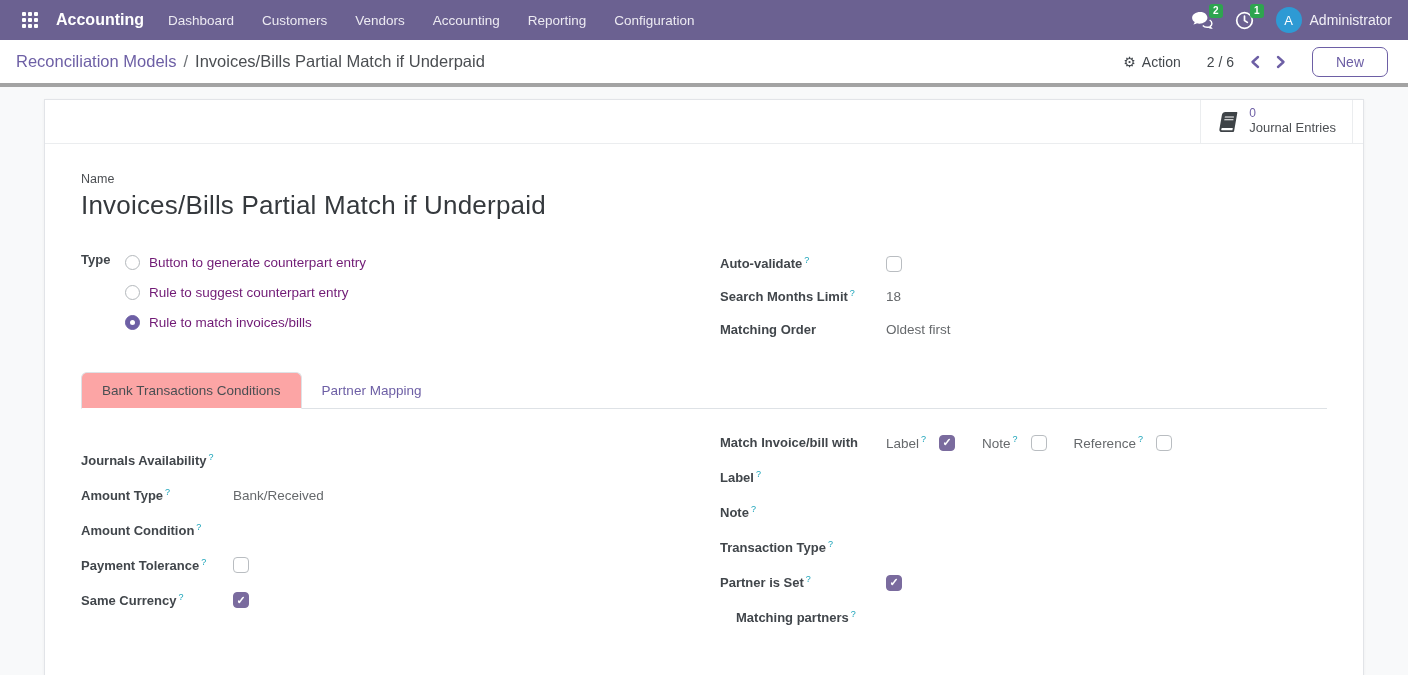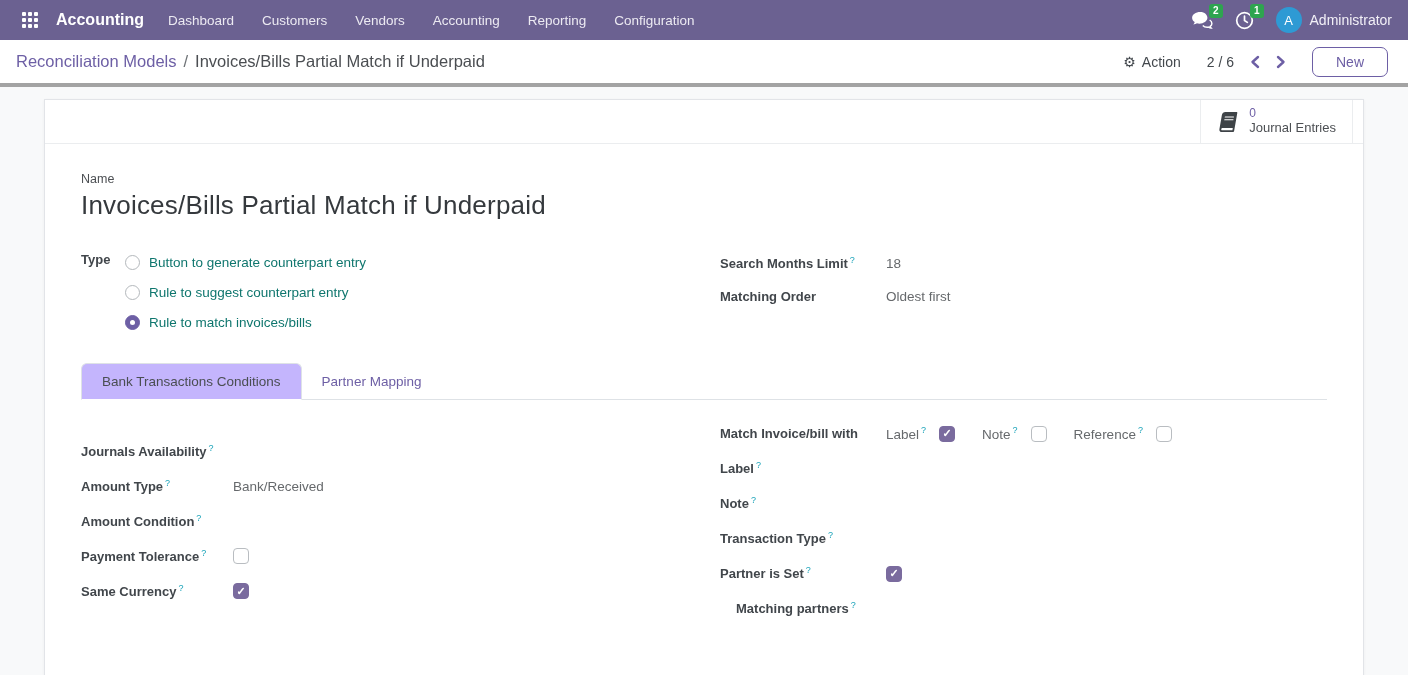--- a/index.html
+++ b/index.html
@@ -72,31 +72,31 @@
   sup.help{color:var(--help);font-size:9px;font-weight:400;margin-left:2px;}
 
   
   .type-row{display:flex;align-items:flex-start;}
   .type-row .f-label{width:44px;flex:0 0 44px;padding-top:5px;}
   .radio-group{display:flex;flex-direction:column;}
   .radio-opt{display:flex;align-items:center;gap:9px;height:30px;cursor:pointer;}
   .radio{width:15px;height:15px;border-radius:50%;border:1px solid #b4b8bc;background:#fff;flex:0 0 15px;position:relative;}
   .radio.selected{background:var(--accent);border-color:var(--accent);}
   .radio.selected::after{content:"";position:absolute;left:50%;top:50%;width:5px;height:5px;margin:-2.5px 0 0 -2.5px;border-radius:50%;background:#fff;}
-  .radio-txt{font-size:13.5px;color:#0f766e;}
+  .radio-txt{font-size:13.5px;color:#701a75;}
 
   
   .checkbox{width:16px;height:16px;border-radius:4px;border:1px solid #b9bdc1;background:#fff;display:inline-flex;align-items:center;justify-content:center;cursor:pointer;flex:0 0 16px;}
   .checkbox.checked{background:#7a6b9e;border-color:#7a6b9e;}
   .checkbox.checked::after{content:"\2713";color:#fff;font-size:11px;font-weight:700;line-height:1;}
 
   
   .tabs{display:flex;margin-top:26px;border-bottom:1px solid var(--border);align-items:flex-end;}
   .tab{font-size:13.5px;padding:10px 20px;cursor:pointer;}
-  .tab.active{color:#4a4e52;background:#c4b5fd;border:1px solid var(--border);border-bottom:1px solid #fff;border-radius:6px 6px 0 0;margin-bottom:-1px;}
+  .tab.active{color:#4a4e52;background:#fca5a5;border:1px solid var(--border);border-bottom:1px solid #fff;border-radius:6px 6px 0 0;margin-bottom:-1px;}
   .tab.inactive{color:var(--accent);}
   .tab-content{display:flex;margin-top:16px;align-items:center;}
   .tab-content .field-row{min-height:35px;}
   .indent{padding-left:16px;}
 
   .match-opts{display:flex;align-items:center;}
   .match-item{display:flex;align-items:center;}
   .match-item .f-value{margin-right:13px;}
   .match-item{margin-right:27px;}
 </style>
@@ -213,20 +213,24 @@
               </div>
               <div class="radio-opt">
                 <span class="radio selected"></span>
                 <span class="radio-txt">Rule to match invoices/bills</span>
               </div>
             </div>
           </div>
         </div>
         <div class="col-r">
           <div class="field-row">
+            <span class="f-label"><span>Auto-validate</span><sup class="help">?</sup></span>
+            <span class="checkbox"></span>
+          </div>
+          <div class="field-row">
             <span class="f-label"><span>Search Months Limit</span><sup class="help">?</sup></span>
             <span class="f-value">18</span>
           </div>
           <div class="field-row">
             <span class="f-label">Matching Order</span>
             <span class="f-value">Oldest first</span>
           </div>
         </div>
       </div>
 

